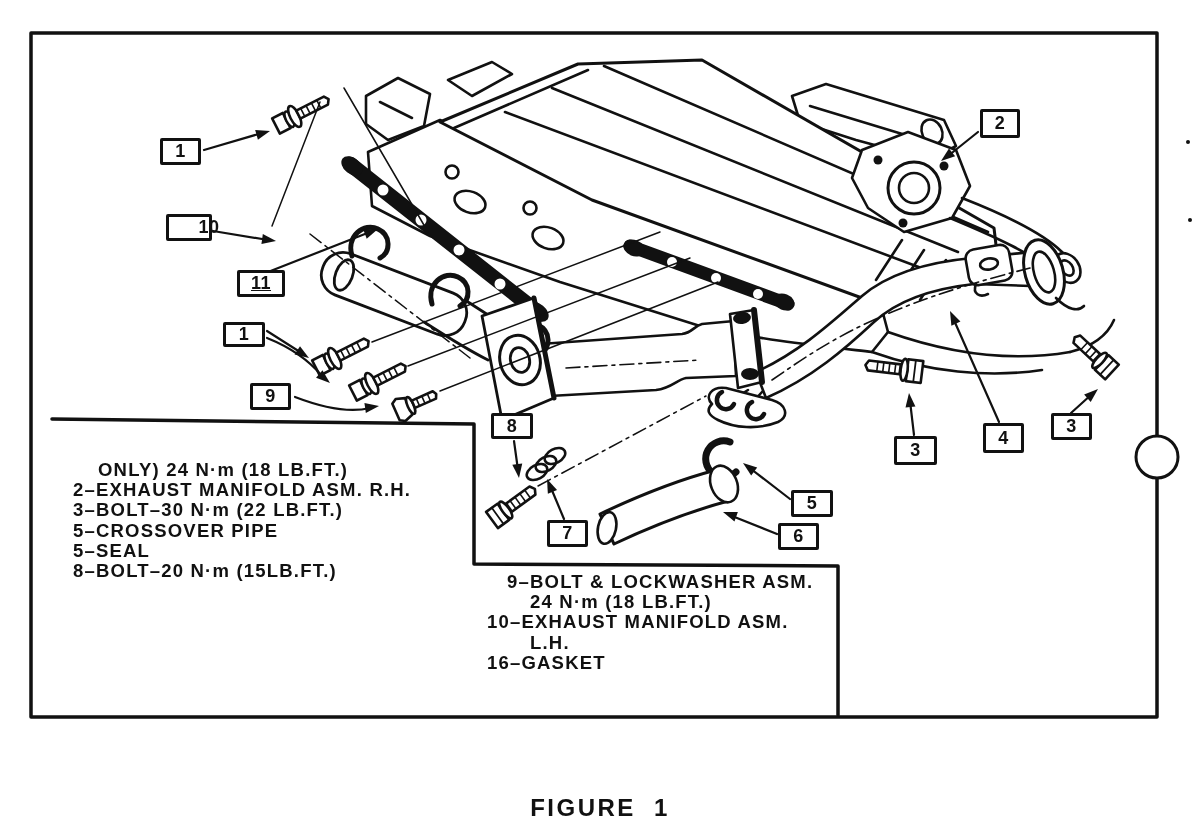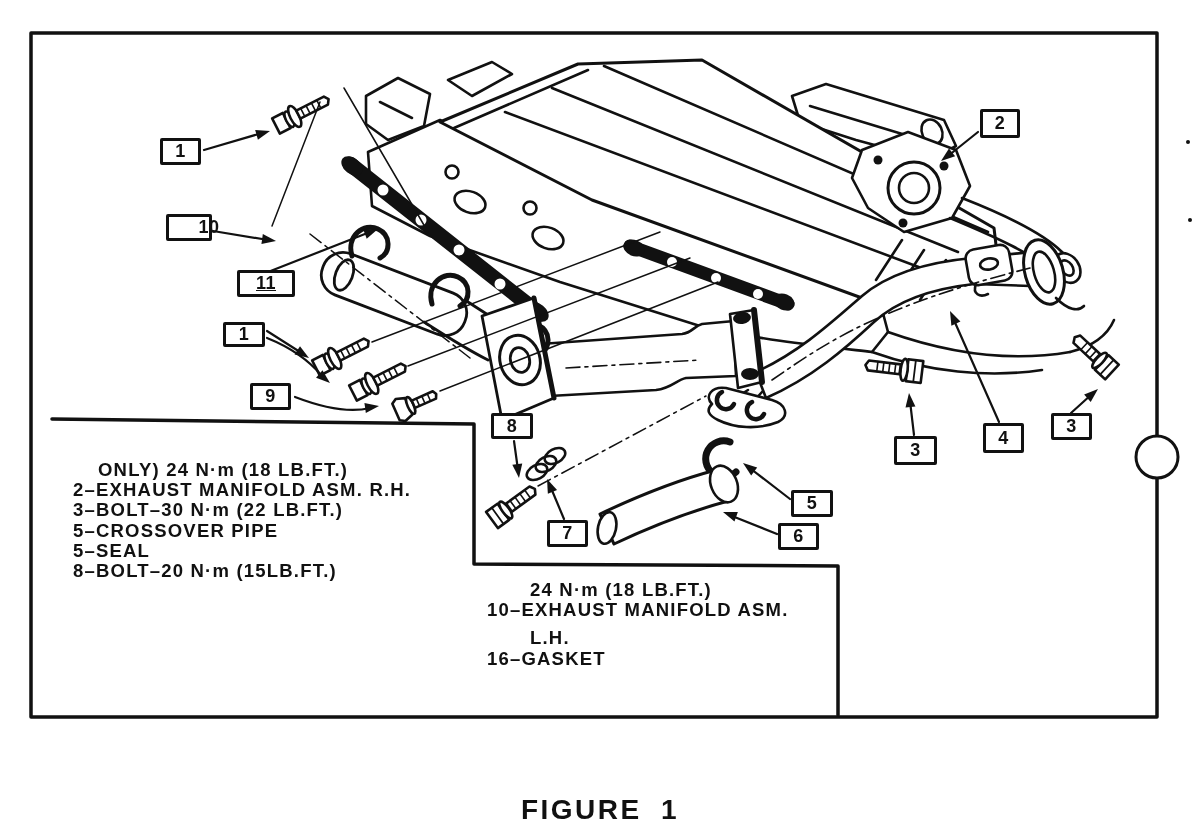--- a/index.html
+++ b/index.html
@@ -11,24 +11,24 @@
     border:3px solid #111;border-radius:2px;background:#fff;
     display:flex;align-items:center;justify-content:center;
     font-weight:bold;font-size:18px;letter-spacing:.5px;
   }
   .legend{
     position:absolute;font-weight:bold;font-size:18.5px;line-height:20.2px;
     letter-spacing:1.2px;white-space:nowrap;
   }
   .legend .ind{padding-left:25px;}
   .legend .r9{padding-left:20px;}
-  .legend .rc{padding-left:43px;margin-top:8px;}
+  .legend .rc{padding-left:43px;}
   .caption{
     position:absolute;left:0;top:794px;width:100%;text-align:center;
-    font-weight:bold;font-size:28px;letter-spacing:2.5px;word-spacing:9px;
+    font-weight:bold;font-size:24px;letter-spacing:2.5px;word-spacing:9px;
   }
 </style>
 </head>
 <body>
 
 <div class="page">
 
   <svg class="art" width="1200" height="832" viewBox="0 0 1200 832" fill="none" stroke="#111" stroke-width="2.6" stroke-linecap="round" stroke-linejoin="round">
 
     <g>
@@ -257,21 +257,21 @@
         <polygon points="0,0 -14,-5 -14,5" transform="translate(941,161) rotate(142)"></polygon>
         <polygon points="0,0 -14,-5 -14,5" transform="translate(909,393) rotate(-96)"></polygon>
         <polygon points="0,0 -14,-5 -14,5" transform="translate(950,311) rotate(-115)"></polygon>
         <polygon points="0,0 -14,-5 -14,5" transform="translate(1098,389) rotate(-41)"></polygon>
       </g>
     </g>
   </svg>
 
   <div class="co" style="left:160px;top:138px;width:41px;height:27px;">1</div>
   <div class="co" style="left:166px;top:214px;width:42px;height:27px;padding-left:40px;">10</div>
-  <div class="co" style="left:237px;top:270px;width:58px;height:27px;text-decoration:underline;">11</div>
+  <div class="co" style="left:237px;top:270px;width:48px;height:27px;text-decoration:underline;">11</div>
   <div class="co" style="left:223px;top:322px;width:42px;height:25px;">1</div>
   <div class="co" style="left:250px;top:383px;width:41px;height:27px;">9</div>
   <div class="co" style="left:491px;top:413px;width:42px;height:26px;">8</div>
   <div class="co" style="left:547px;top:520px;width:41px;height:27px;">7</div>
   <div class="co" style="left:791px;top:490px;width:42px;height:27px;">5</div>
   <div class="co" style="left:778px;top:523px;width:41px;height:27px;">6</div>
   <div class="co" style="left:980px;top:109px;width:40px;height:29px;">2</div>
   <div class="co" style="left:894px;top:436px;width:43px;height:29px;">3</div>
   <div class="co" style="left:983px;top:423px;width:41px;height:30px;">4</div>
   <div class="co" style="left:1051px;top:413px;width:41px;height:27px;">3</div>
@@ -279,20 +279,21 @@
   <div class="legend" style="left:73px;top:460px;">
     <div class="ind">ONLY) 24 N·m (18 LB.FT.)</div>
     <div>2–EXHAUST MANIFOLD ASM. R.H.</div>
     <div>3–BOLT–30 N·m (22 LB.FT.)</div>
     <div>5–CROSSOVER PIPE</div>
     <div>5–SEAL</div>
     <div>8–BOLT–20 N·m (15LB.FT.)</div>
   </div>
 
   <div class="legend" style="left:487px;top:572px;">
+    <div class="r9">9–BOLT &amp; LOCKWASHER ASM.</div>
     <div class="rc">24 N·m (18 LB.FT.)</div>
     <div>10–EXHAUST MANIFOLD ASM.</div>
     <div class="rc">L.H.</div>
     <div>16–GASKET</div>
   </div>
 
   <div class="caption">FIGURE 1</div>
 
 </div>
 

